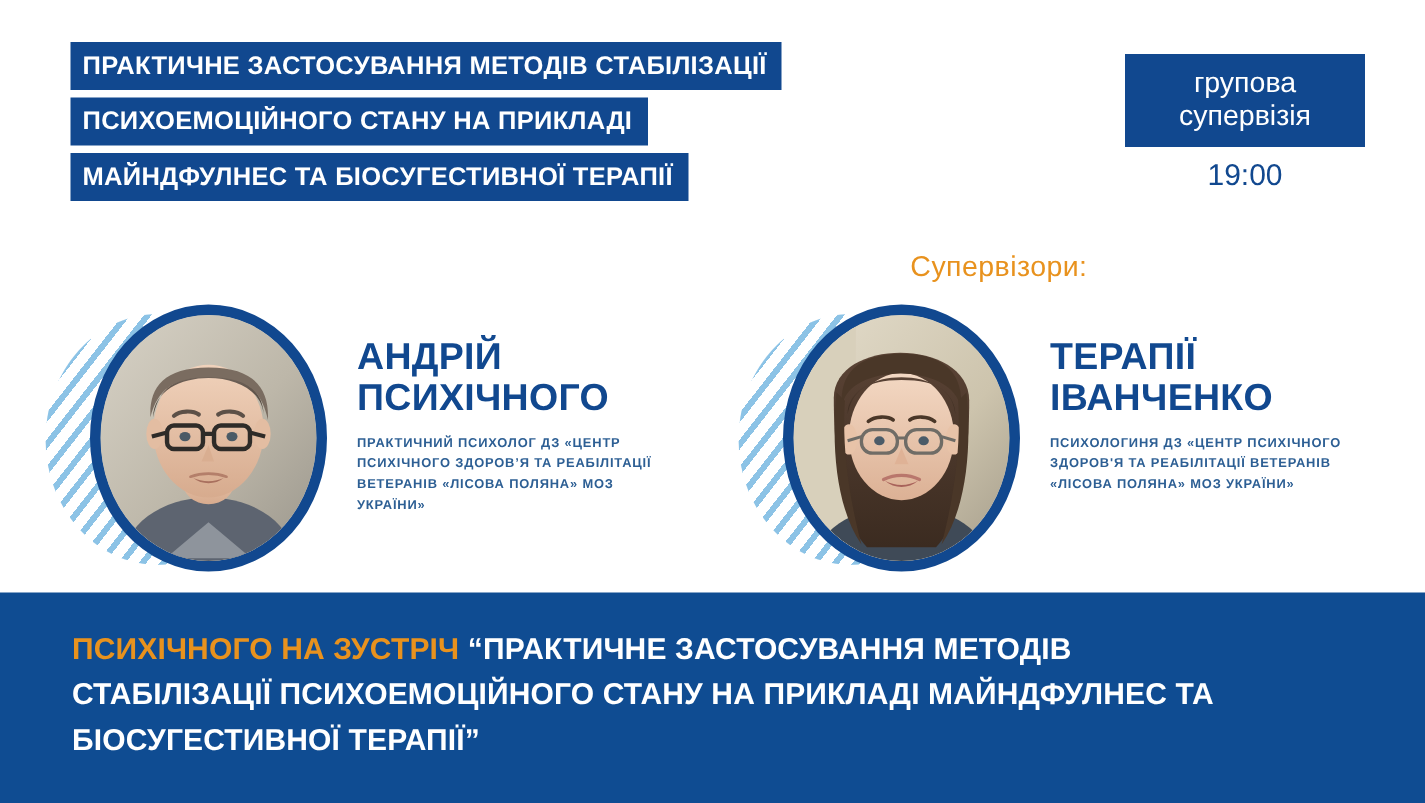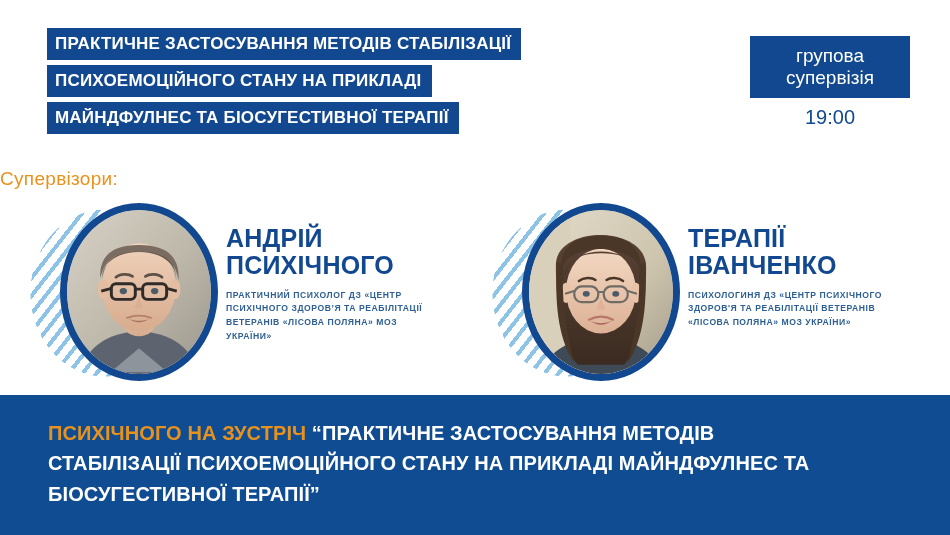--- a/index.html
+++ b/index.html
@@ -73,21 +73,21 @@
     line-height: 1.32;
   }
   .date-block div { white-space: nowrap; }
 
   
   .supervisors-label {
     position: absolute;
     left: 0px;
     top: 168px;
     width: 725px;
-    text-align: left;
+    text-align: right;
     color: #E8921E;
     font-size: 19px;
     letter-spacing: 0.3px;
   }
 
   
   .speaker {
     position: absolute;
     top: 203px;
     height: 180px;
@@ -135,21 +135,21 @@
   .portrait .face {
     position: absolute;
     inset: 0;
     border-radius: 50%;
     overflow: hidden;
   }
 
   
   .speaker-text {
     position: absolute;
-    left: 198px;
+    left: 210px;
     top: 22px;
     width: 230px;
   }
   .speaker-name {
     color: #11488F;
     font-weight: bold;
     font-size: 25px;
     line-height: 1.07;
     letter-spacing: 0.2px;
   }

